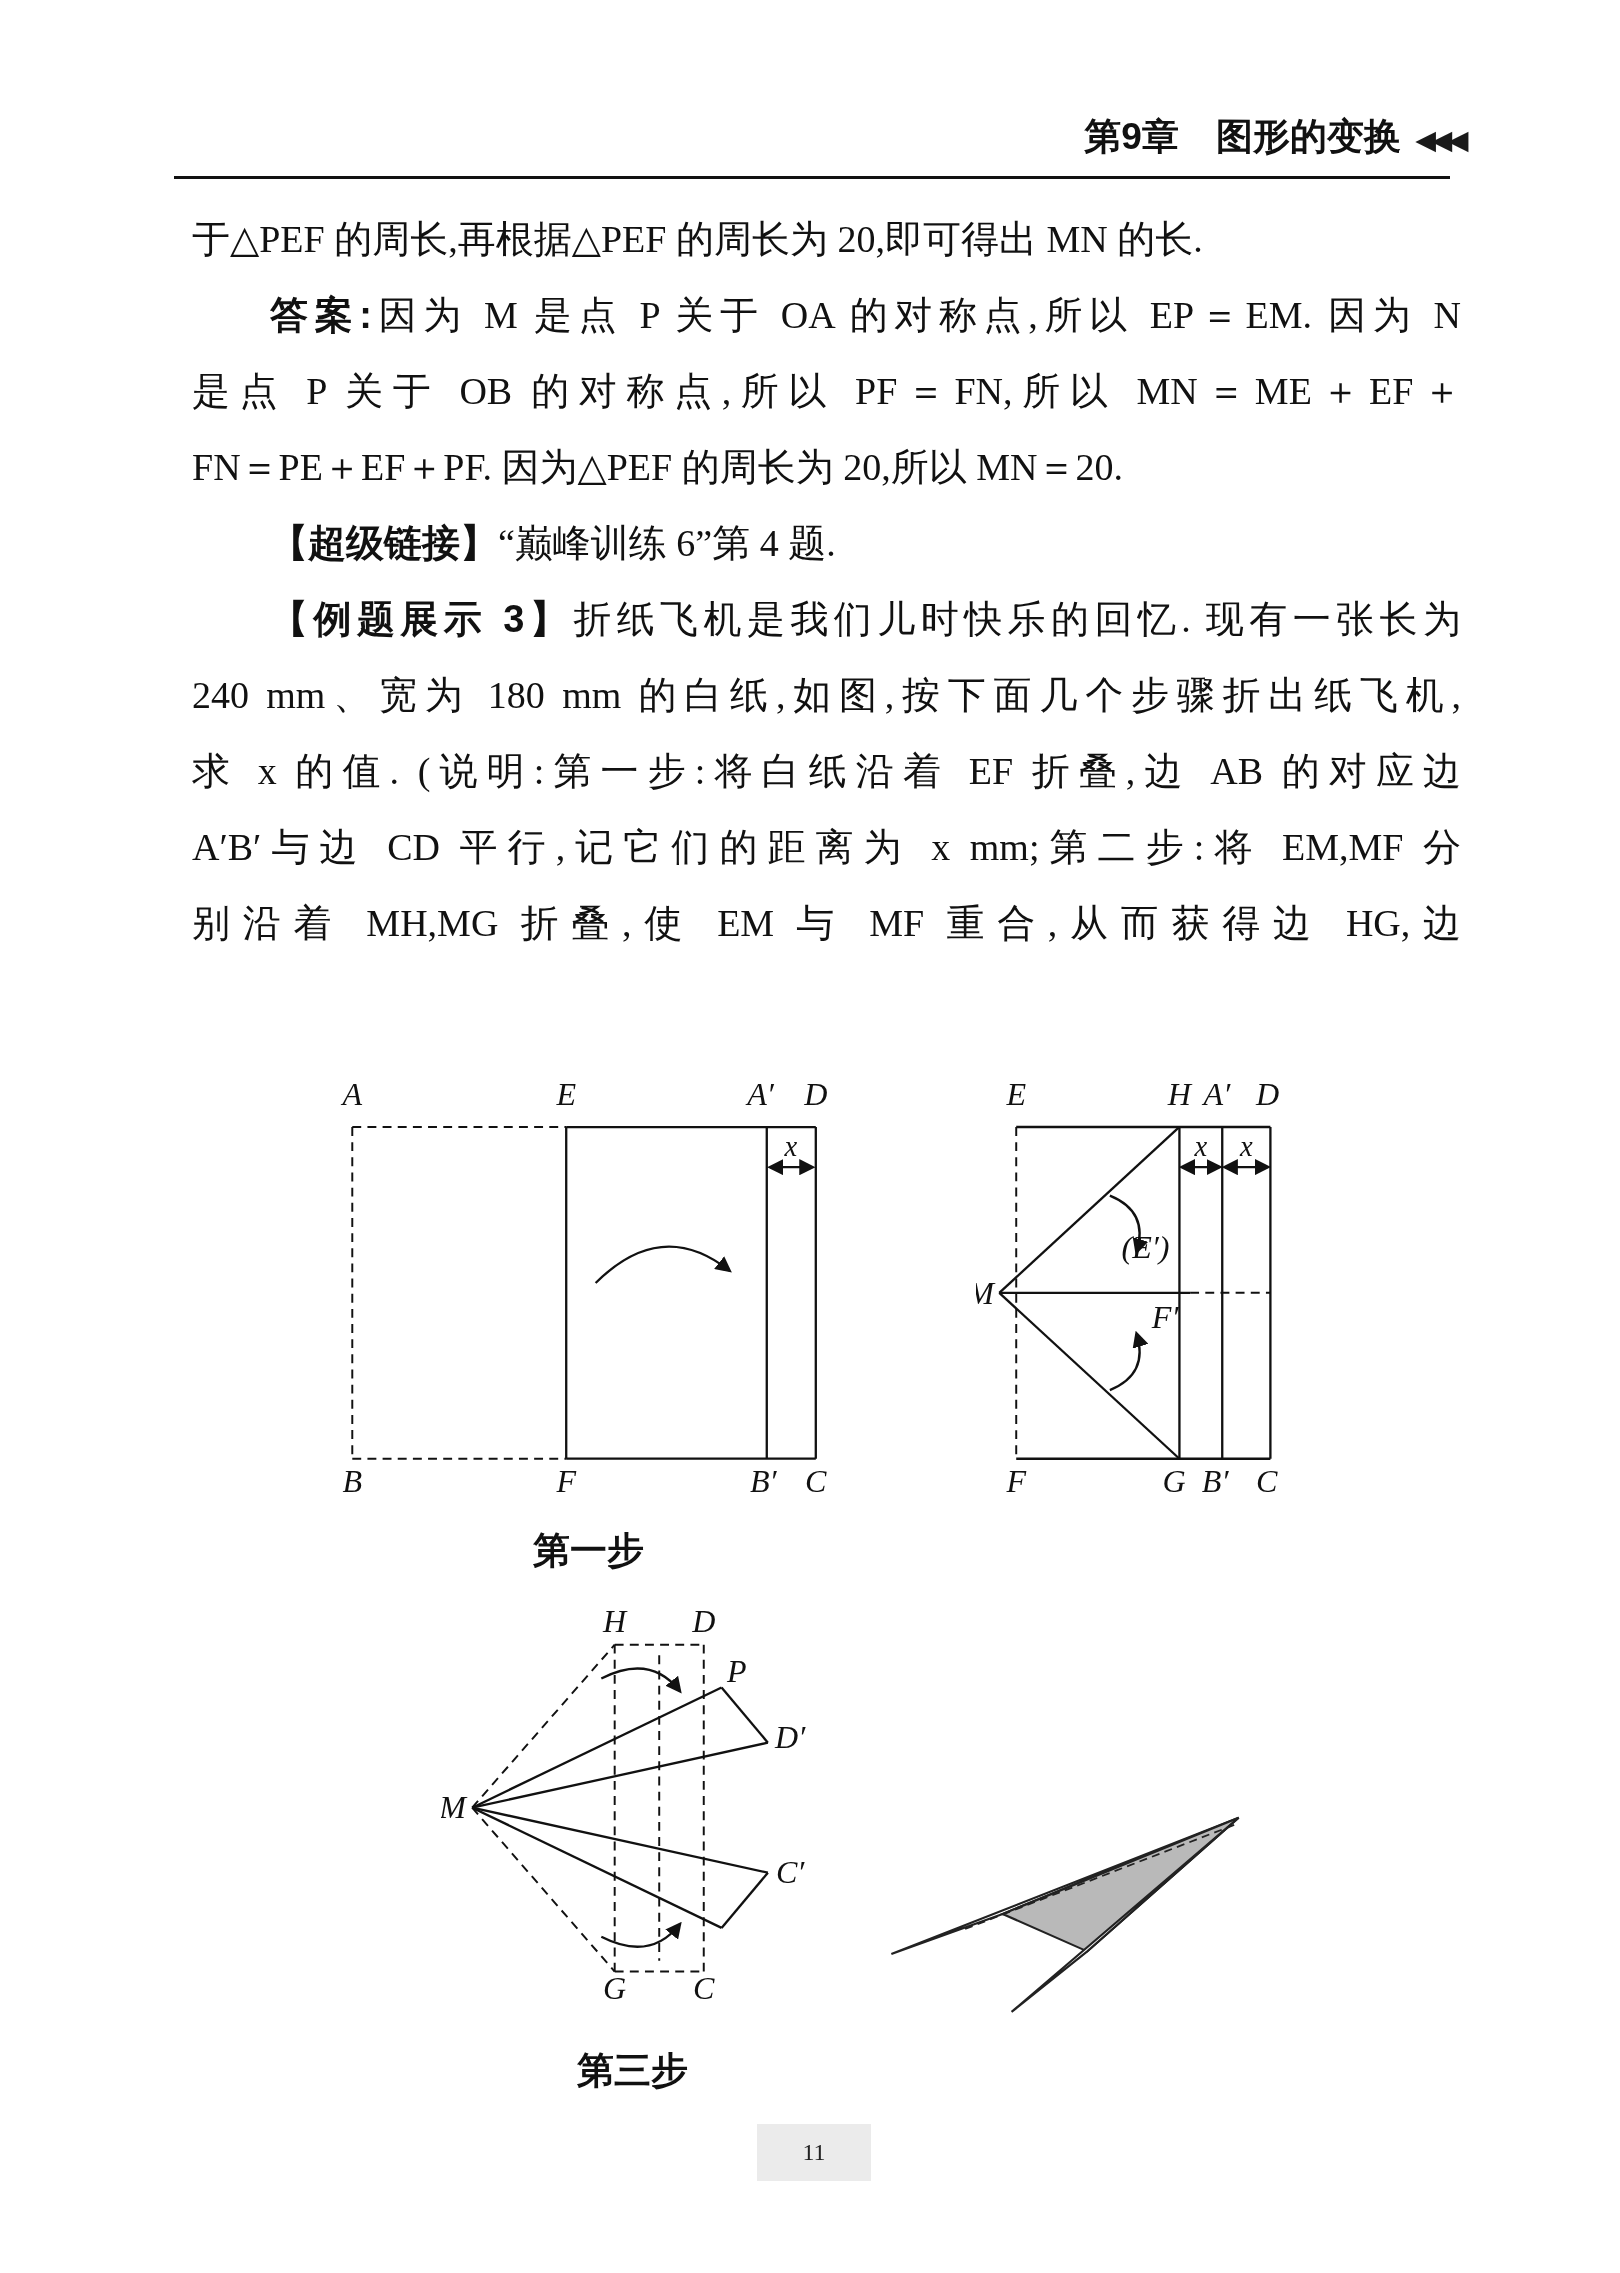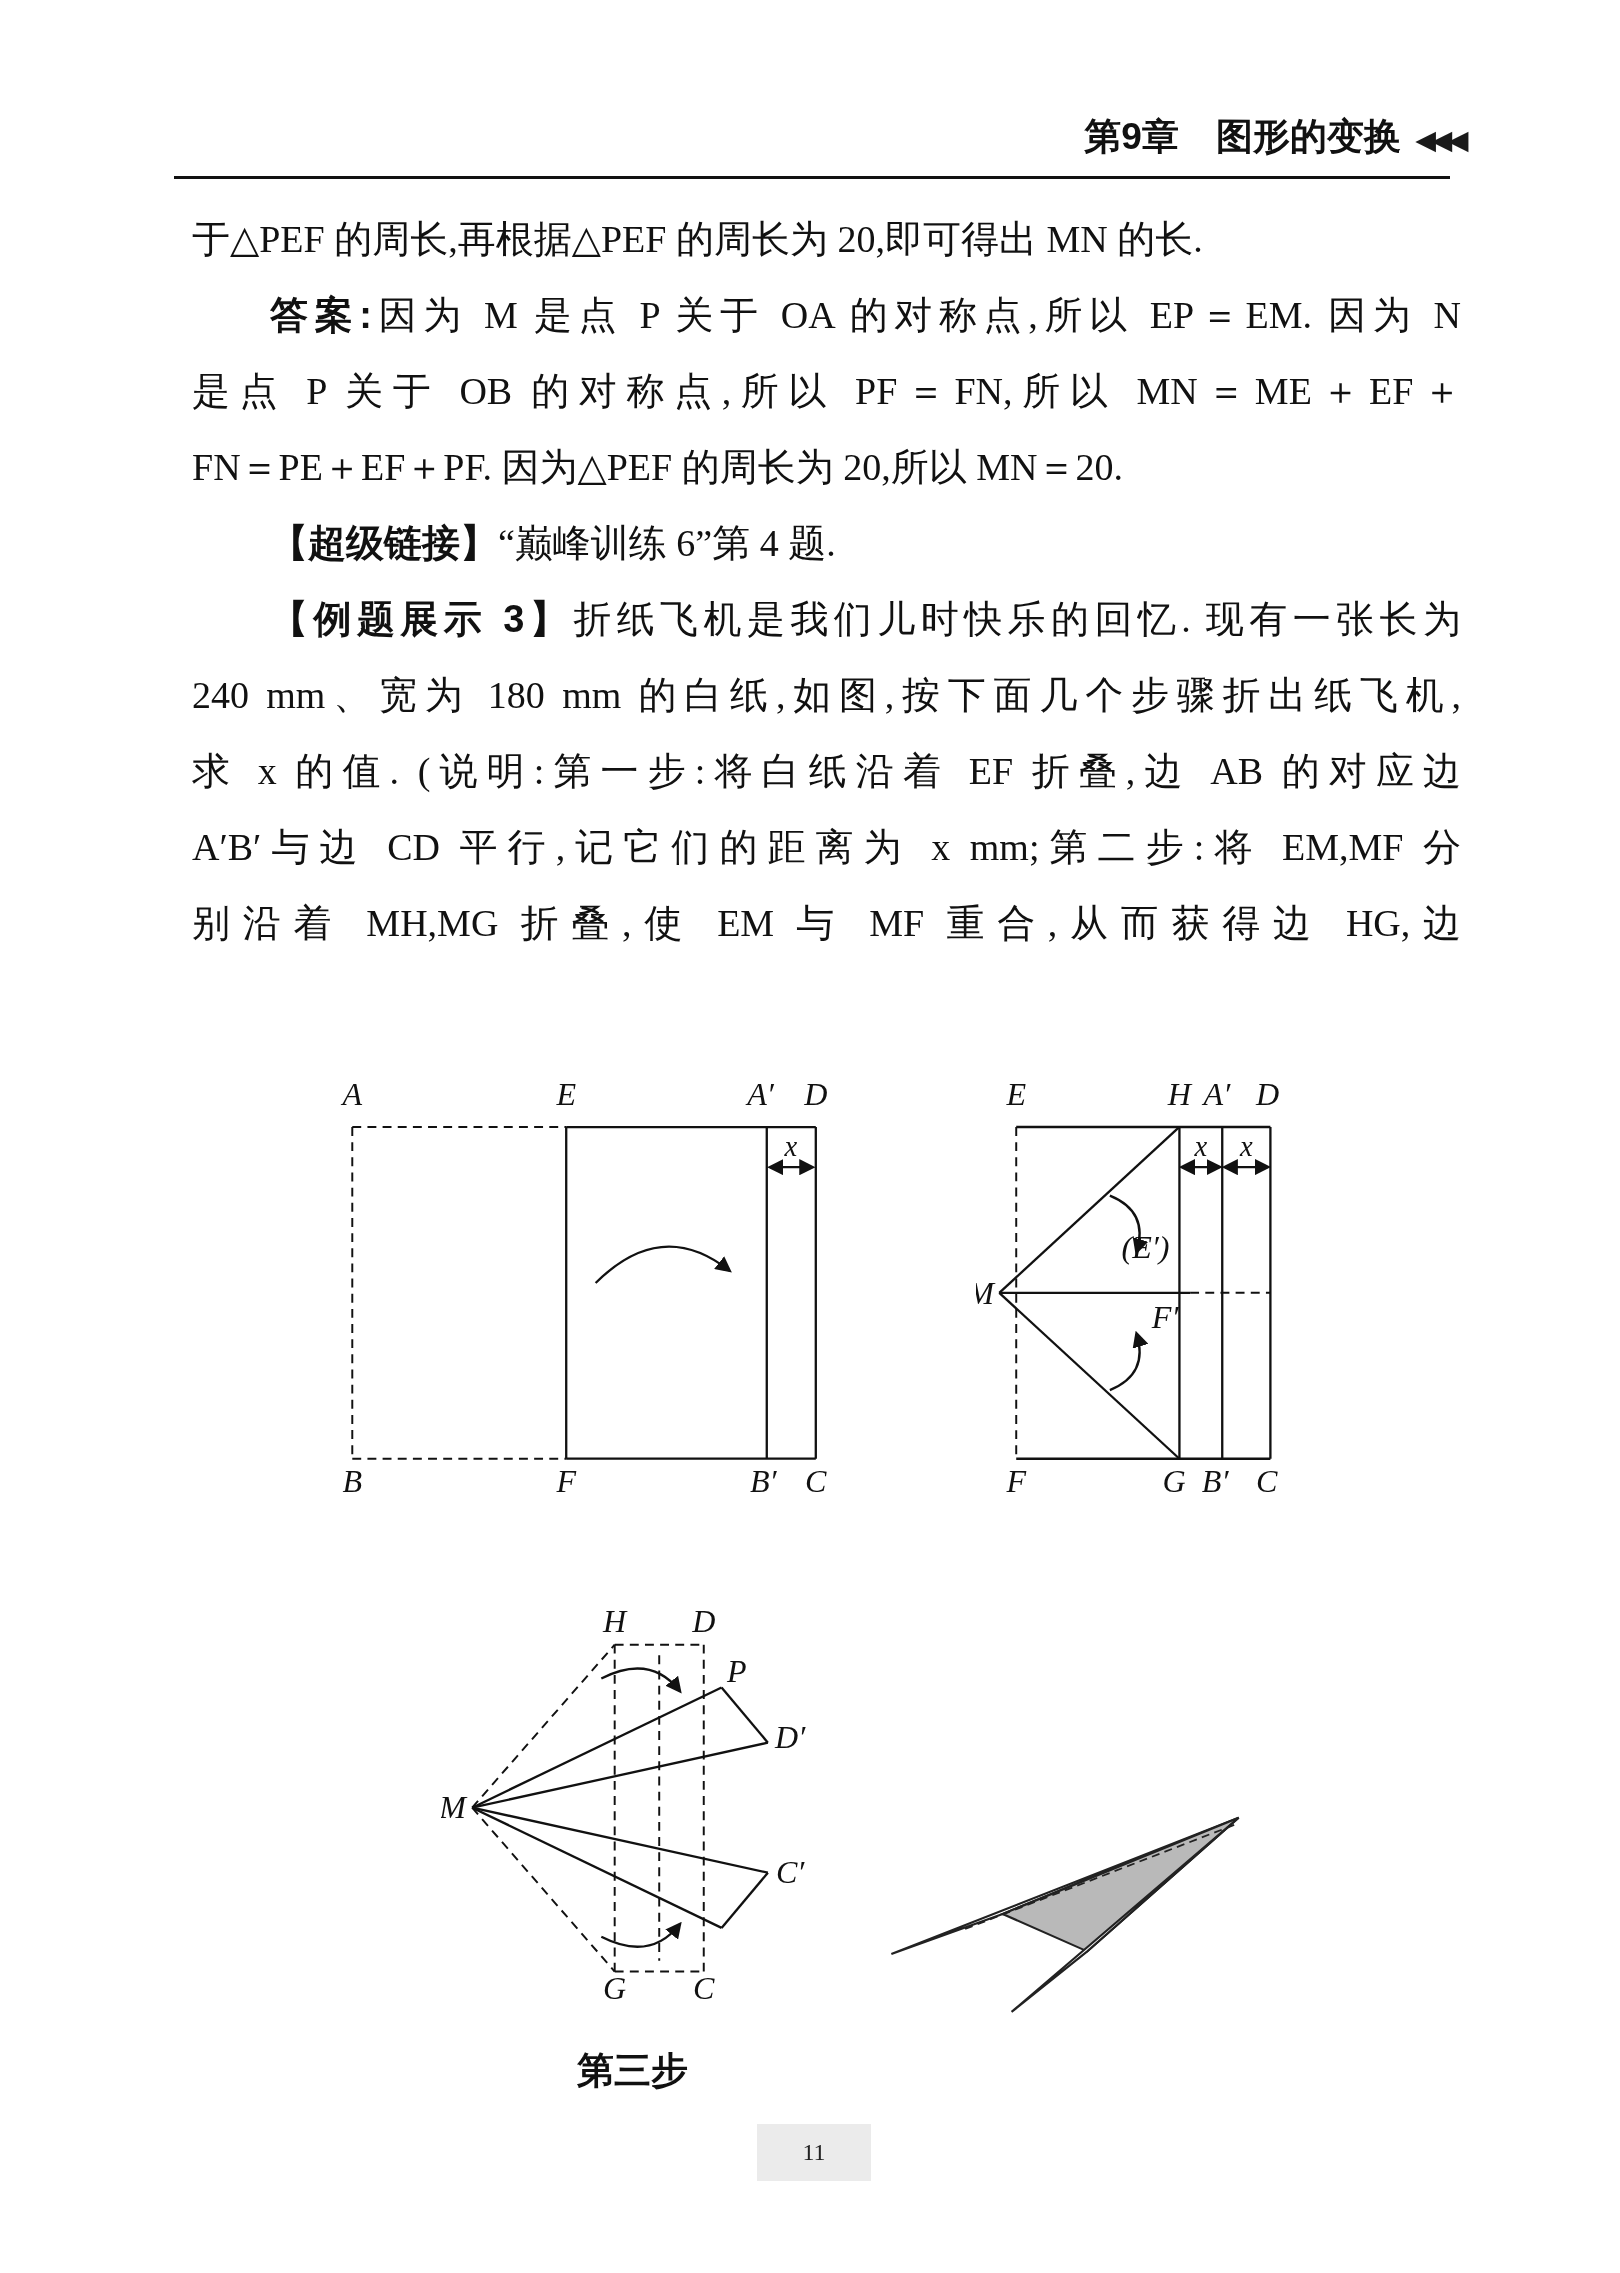--- a/index.html
+++ b/index.html
@@ -87,20 +87,21 @@
     <text class="lab" x="25" y="40" text-anchor="middle">A</text>
     <text class="lab" x="265" y="40" text-anchor="middle">E</text>
     <text class="lab" x="483" y="40" text-anchor="middle">A′</text>
     <text class="lab" x="545" y="40" text-anchor="middle">D</text>
     <text class="lab small" x="517" y="97" text-anchor="middle">x</text>
     <text class="lab" x="25" y="474" text-anchor="middle">B</text>
     <text class="lab" x="265" y="474" text-anchor="middle">F</text>
     <text class="lab" x="486" y="474" text-anchor="middle">B′</text>
     <text class="lab" x="545" y="474" text-anchor="middle">C</text>
   </svg>
+  <div class="caption cap1">第一步</div>
 
   <svg class="fig fig2" width="348" height="437" viewBox="0 0 390 490">
     <defs>
       <marker id="m2" viewBox="0 0 10 10" refX="8" refY="5" markerWidth="7" markerHeight="7" orient="auto-start-reverse">
         <path d="M0,0 L10,5 L0,10 z" fill="#111"></path>
       </marker>
     </defs>
     <g>
       <line class="dline" x1="45" y1="65" x2="45" y2="437"></line>
       <line class="sline" x1="45" y1="65" x2="330" y2="65"></line>

